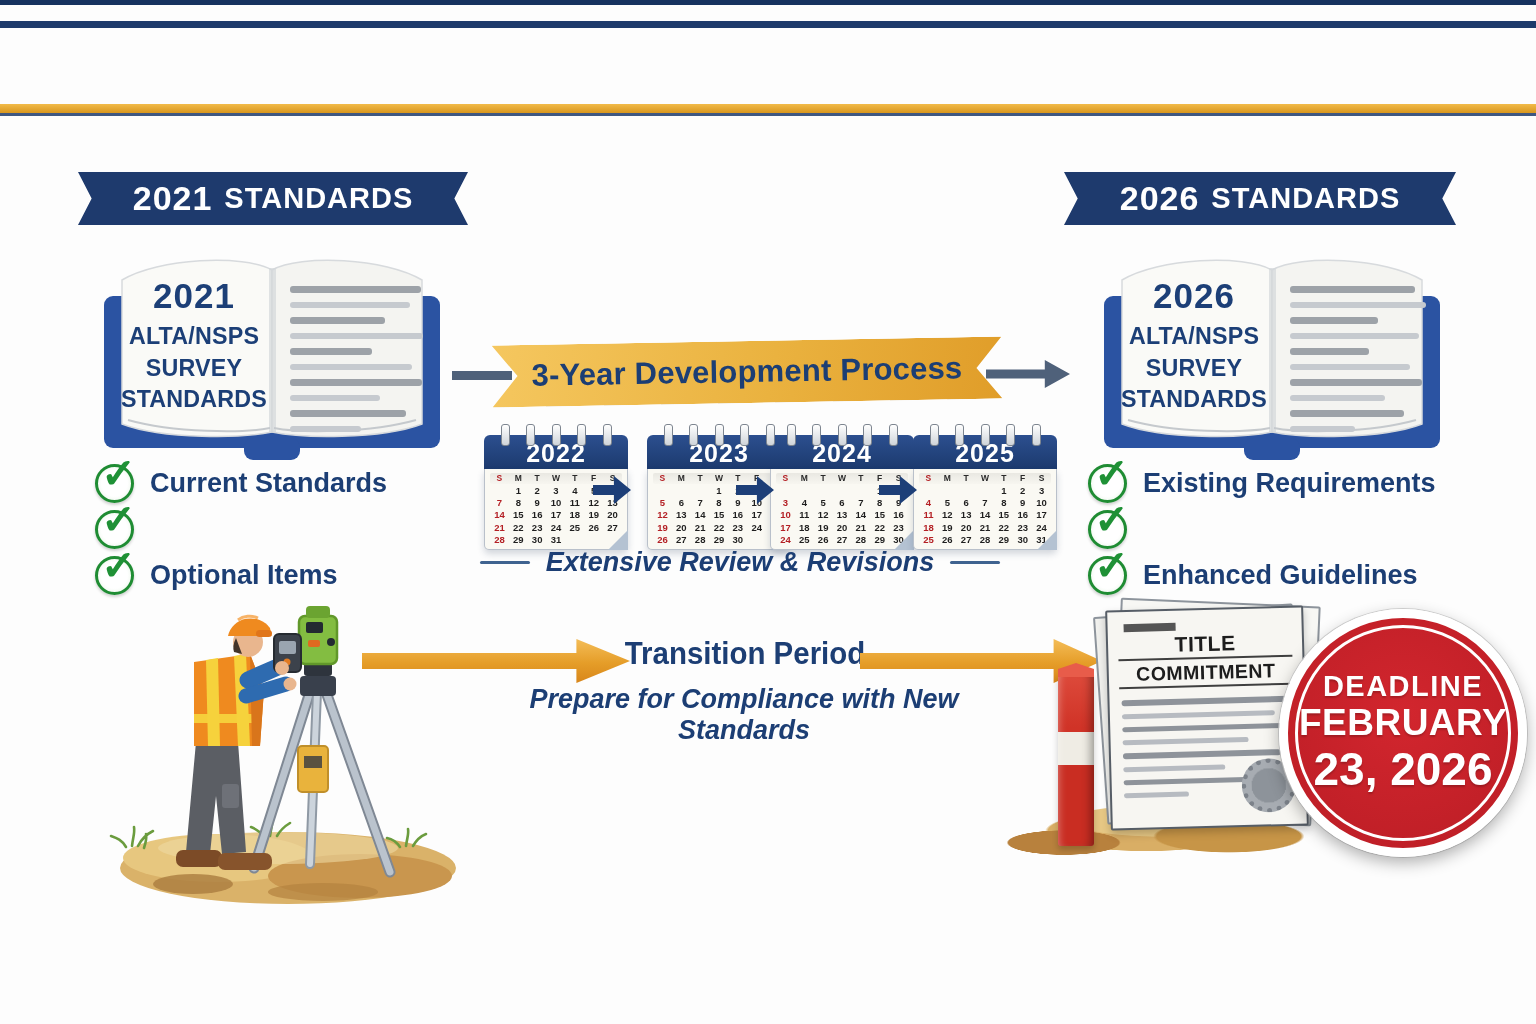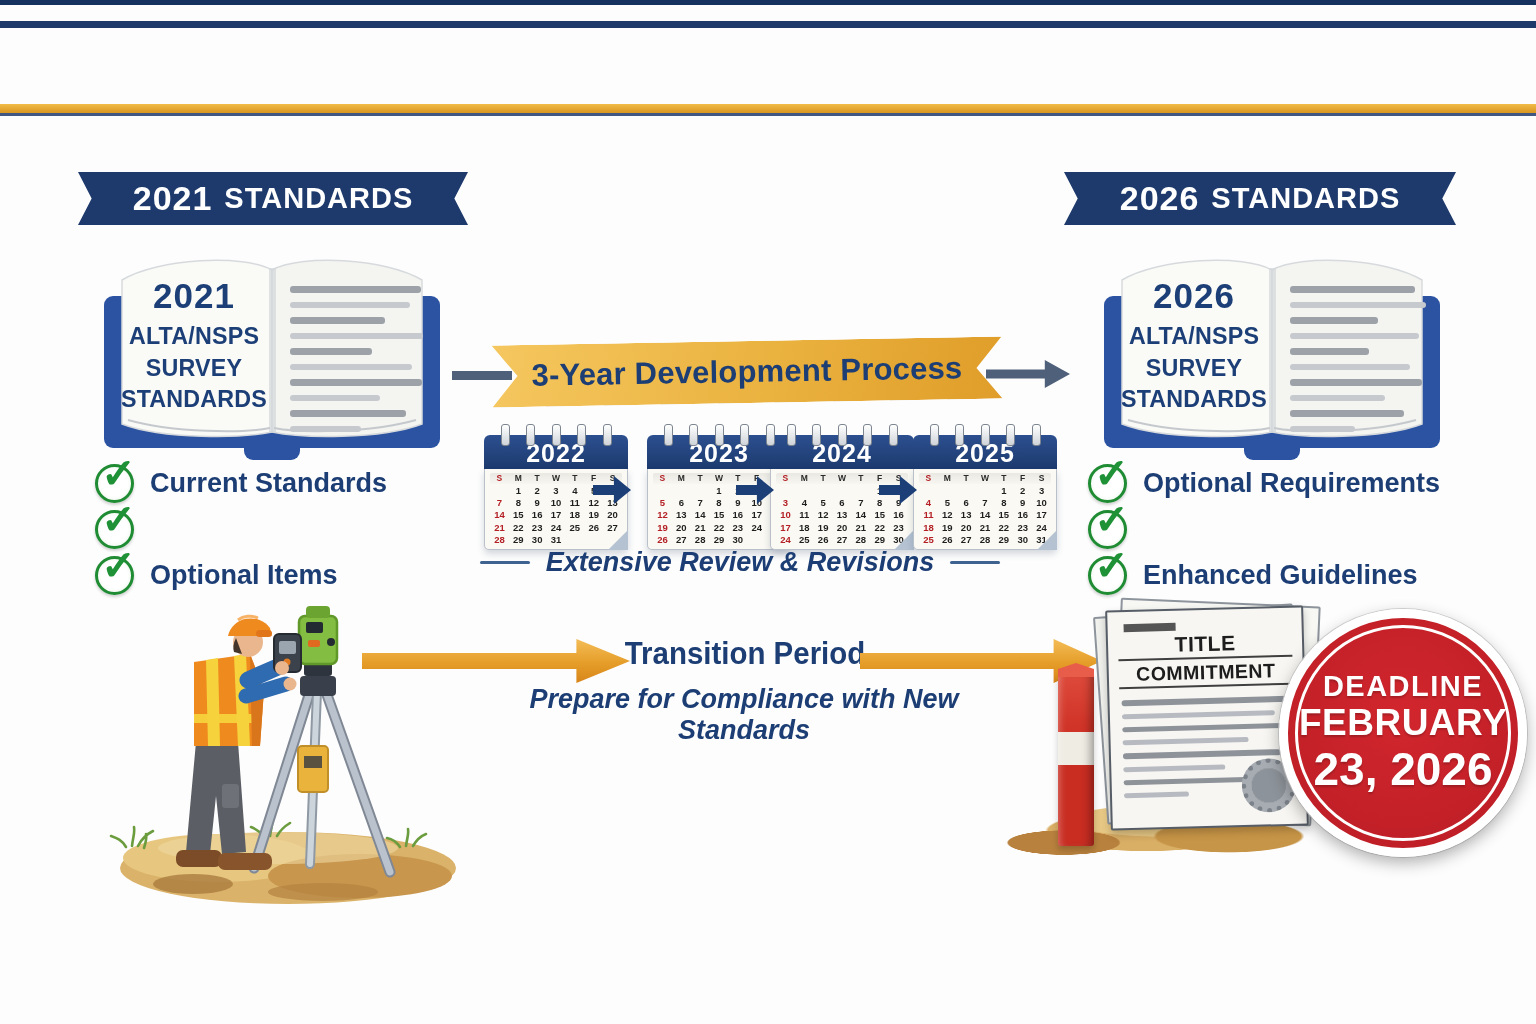--- a/index.html
+++ b/index.html
@@ -488,21 +488,21 @@
         <span class="bar" style="width: 84%;"></span>
         <span class="bar lt" style="width: 48%;"></span>
       </div>
   </div>
 
   <div class="checklist" id="right-checklist">
       <div class="check-item">
         <span class="check-ring">
           <b class="tick">✓</b>
         </span>
-        <span class="check-label">Optional Requirements</span>
+        <span class="check-label">Existing Requirements</span>
       </div>
       <div class="check-item">
         <span class="check-ring">
           <b class="tick">✓</b>
         </span>
       </div>
       <div class="check-item">
         <span class="check-ring">
           <b class="tick">✓</b>
         </span>

